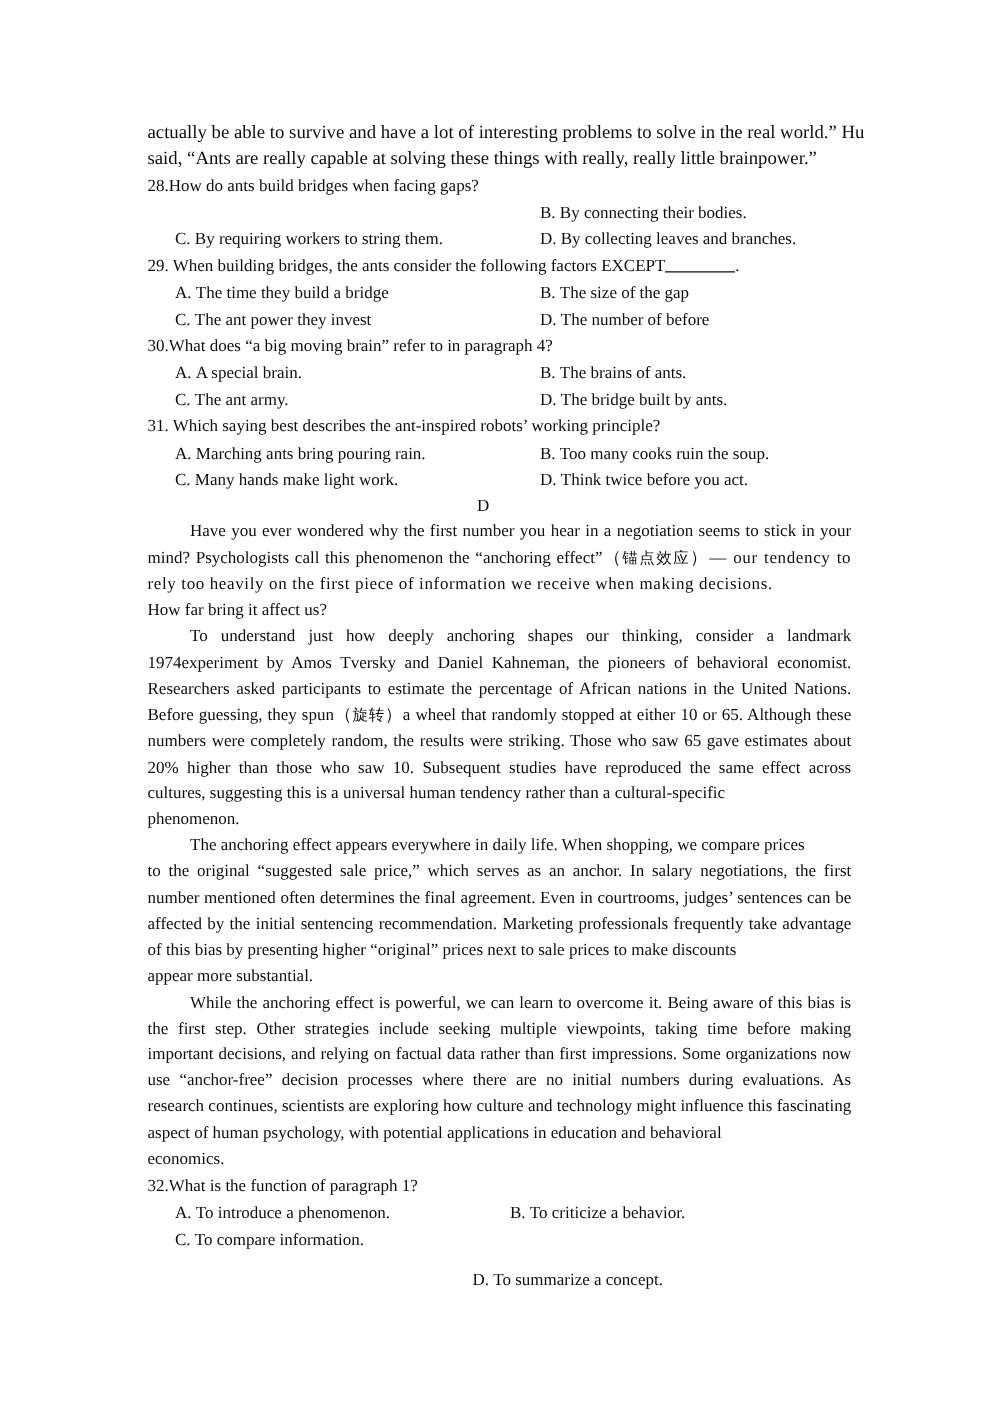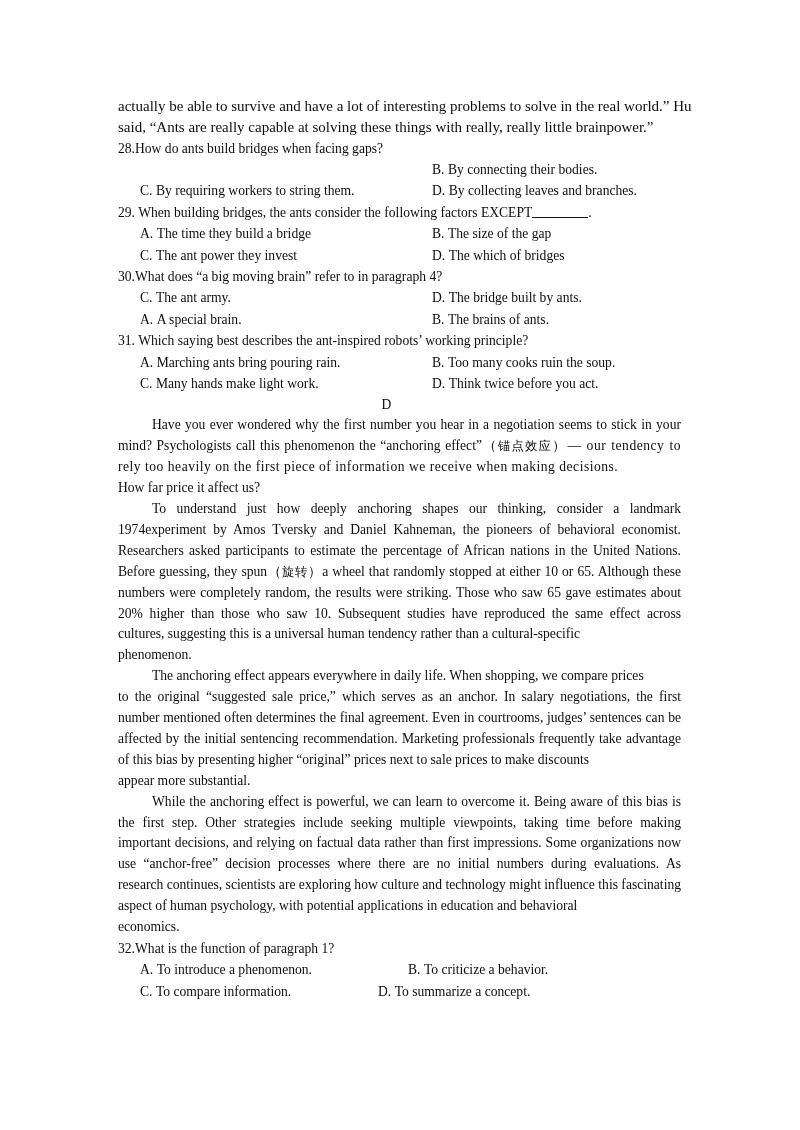--- a/index.html
+++ b/index.html
@@ -55,21 +55,21 @@
     white-space: nowrap;
   }
   .opt-b {
     position: absolute;
     left: 314px;
     top: 0;
     white-space: nowrap;
   }
   
   .opts.narrow .opt-b { left: 290px; }
-  .opts.narrow .opt-b.shift { left: 260px; }
+  .opts.narrow .opt-b.shift { left: 260px; margin-top: 32px; }
 
   .blank {
     display: inline-block;
     width: 56px;
     border-bottom: 1.3px solid #111;
     vertical-align: -1px;
   }
   .passage-label {
     text-align: center;
     font-size: 13.6px;
@@ -106,52 +106,52 @@
   </div>
 
   <div>
     <div class="qstem"><span>29.</span><span> When building bridges, the ants consider the following factors EXCEPT</span><span class="blank"></span><span>.</span></div>
     <div class="opts">
       <span class="opt-a"><span>A.</span>&nbsp;<span>The time they build a bridge</span></span>
       <span class="opt-b"><span>B.</span>&nbsp;<span>The size of the gap</span></span>
     </div>
     <div class="opts">
       <span class="opt-a"><span>C.</span>&nbsp;<span>The ant power they invest</span></span>
-      <span class="opt-b"><span>D.</span>&nbsp;<span>The which of bridges</span></span>
+      <span class="opt-b"><span>D.</span>&nbsp;<span>The number of before</span></span>
     </div>
   </div>
 
   <div>
     <div class="qstem"><span>30.</span><span>What does “a big moving brain” refer to in paragraph 4?</span></div>
     <div class="opts">
+      <span class="opt-a"><span>A.</span>&nbsp;<span>A special brain.</span></span>
+      <span class="opt-b"><span>B.</span>&nbsp;<span>The brains of ants.</span></span>
+    </div>
+    <div class="opts">
       <span class="opt-a"><span>C.</span>&nbsp;<span>The ant army.</span></span>
       <span class="opt-b"><span>D.</span>&nbsp;<span>The bridge built by ants.</span></span>
-    </div>
-    <div class="opts">
-      <span class="opt-a"><span>A.</span>&nbsp;<span>A special brain.</span></span>
-      <span class="opt-b"><span>B.</span>&nbsp;<span>The brains of ants.</span></span>
     </div>
   </div>
 
   <div>
     <div class="qstem"><span>31.</span><span> Which saying best describes the ant-inspired robots’ working principle?</span></div>
     <div class="opts">
       <span class="opt-a"><span>A.</span>&nbsp;<span>Marching ants bring pouring rain.</span></span>
       <span class="opt-b"><span>B.</span>&nbsp;<span>Too many cooks ruin the soup.</span></span>
     </div>
     <div class="opts">
       <span class="opt-a"><span>C.</span>&nbsp;<span>Many hands make light work.</span></span>
       <span class="opt-b"><span>D.</span>&nbsp;<span>Think twice before you act.</span></span>
     </div>
   </div>
 
   <div class="passage-label">D</div>
 
   <p class="para indent"><span>Have you ever wondered why the first number you hear in a negotiation seems to stick in your mind? Psychologists call this phenomenon the “anchoring effect”（</span><span class="cn">锚点效应</span><span class="dash">）— our tendency to rely too heavily on the first piece of information we receive when making decisions.</span></p>
-  <p class="para">How far price it affect us?</p>
+  <p class="para">How far bring it affect us?</p>
 
   <p class="para indent"><span>To understand just how deeply anchoring shapes our thinking, consider a landmark 1974experiment by Amos Tversky and Daniel Kahneman, the pioneers of behavioral economist. Researchers asked participants to estimate the percentage of African nations in the United Nations. Before guessing, they spun（</span><span class="cn">旋转</span><span>）a wheel that randomly stopped at either 10 or 65. Although these numbers were completely random, the results were striking. Those who saw 65 gave estimates about 20% higher than those who saw 10. Subsequent studies have reproduced the same effect across cultures, suggesting this is a universal human tendency rather than a cultural-specific</span></p>
   <p class="para">phenomenon.</p>
 
   <p class="para indent">The anchoring effect appears everywhere in daily life. When shopping, we compare prices</p>
   <p class="para">to the original “suggested sale price,” which serves as an anchor. In salary negotiations, the first number mentioned often determines the final agreement. Even in courtrooms, judges’ sentences can be affected by the initial sentencing recommendation. Marketing professionals frequently take advantage of this bias by presenting higher “original” prices next to sale prices to make discounts</p>
   <p class="para">appear more substantial.</p>
 
   <p class="para indent">While the anchoring effect is powerful, we can learn to overcome it. Being aware of this bias is the first step. Other strategies include seeking multiple viewpoints, taking time before making important decisions, and relying on factual data rather than first impressions. Some organizations now use “anchor-free” decision processes where there are no initial numbers during evaluations. As research continues, scientists are exploring how culture and technology might influence this fascinating aspect of human psychology, with potential applications in education and behavioral</p>
   <p class="para">economics.</p>

